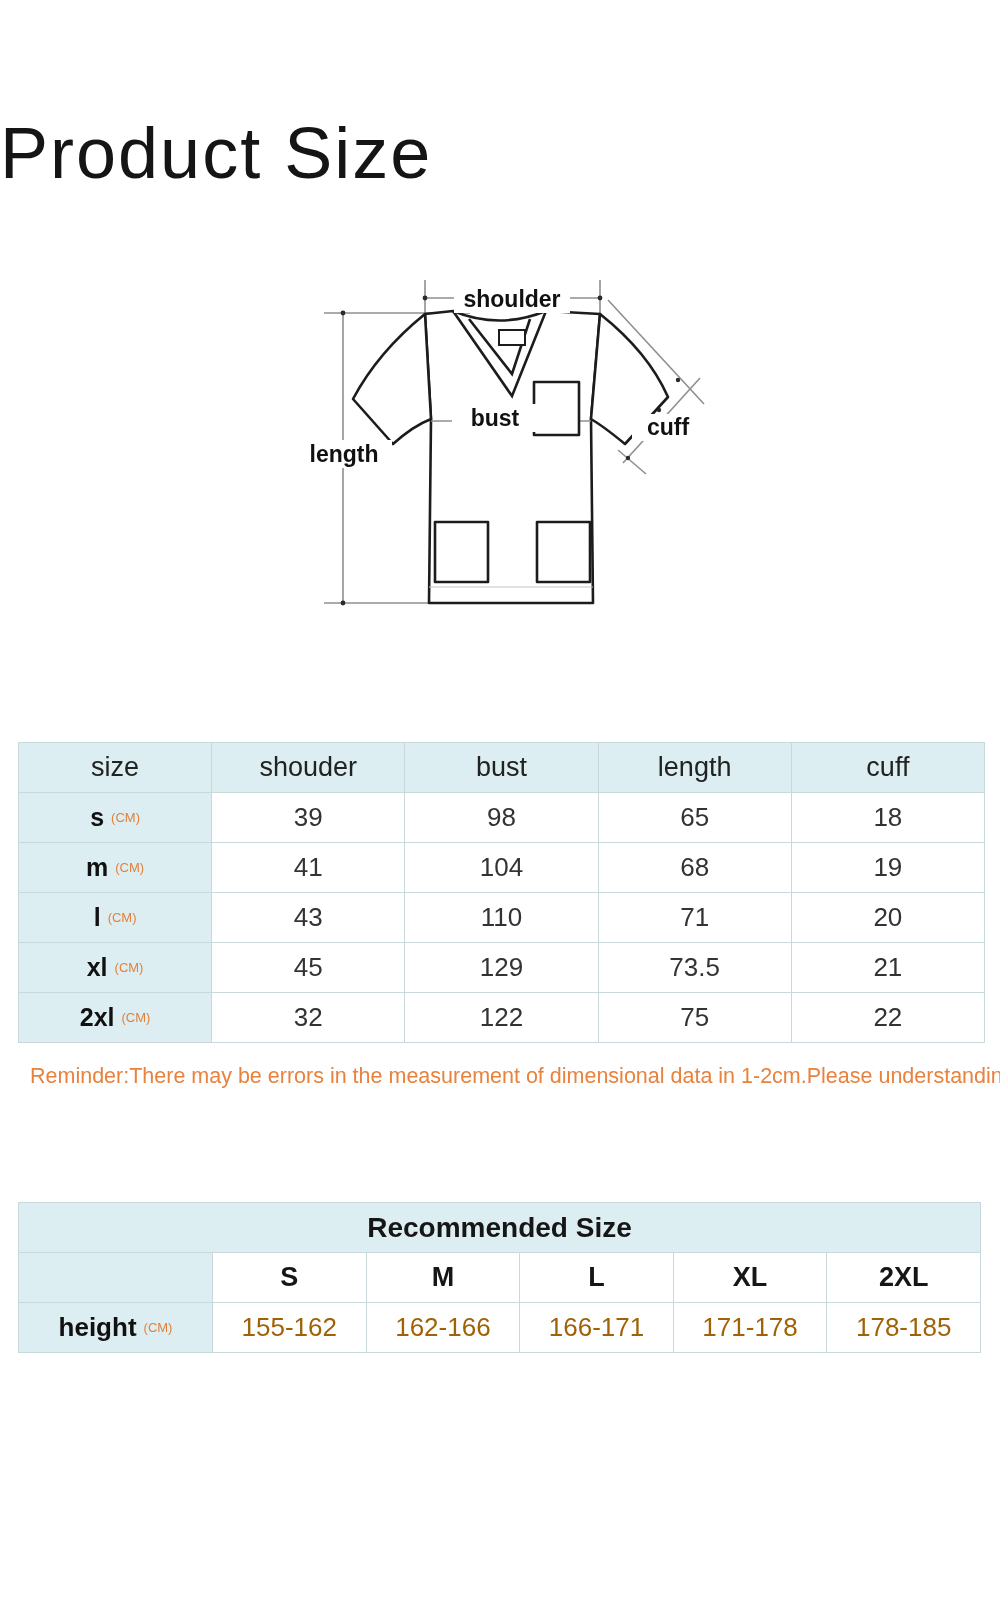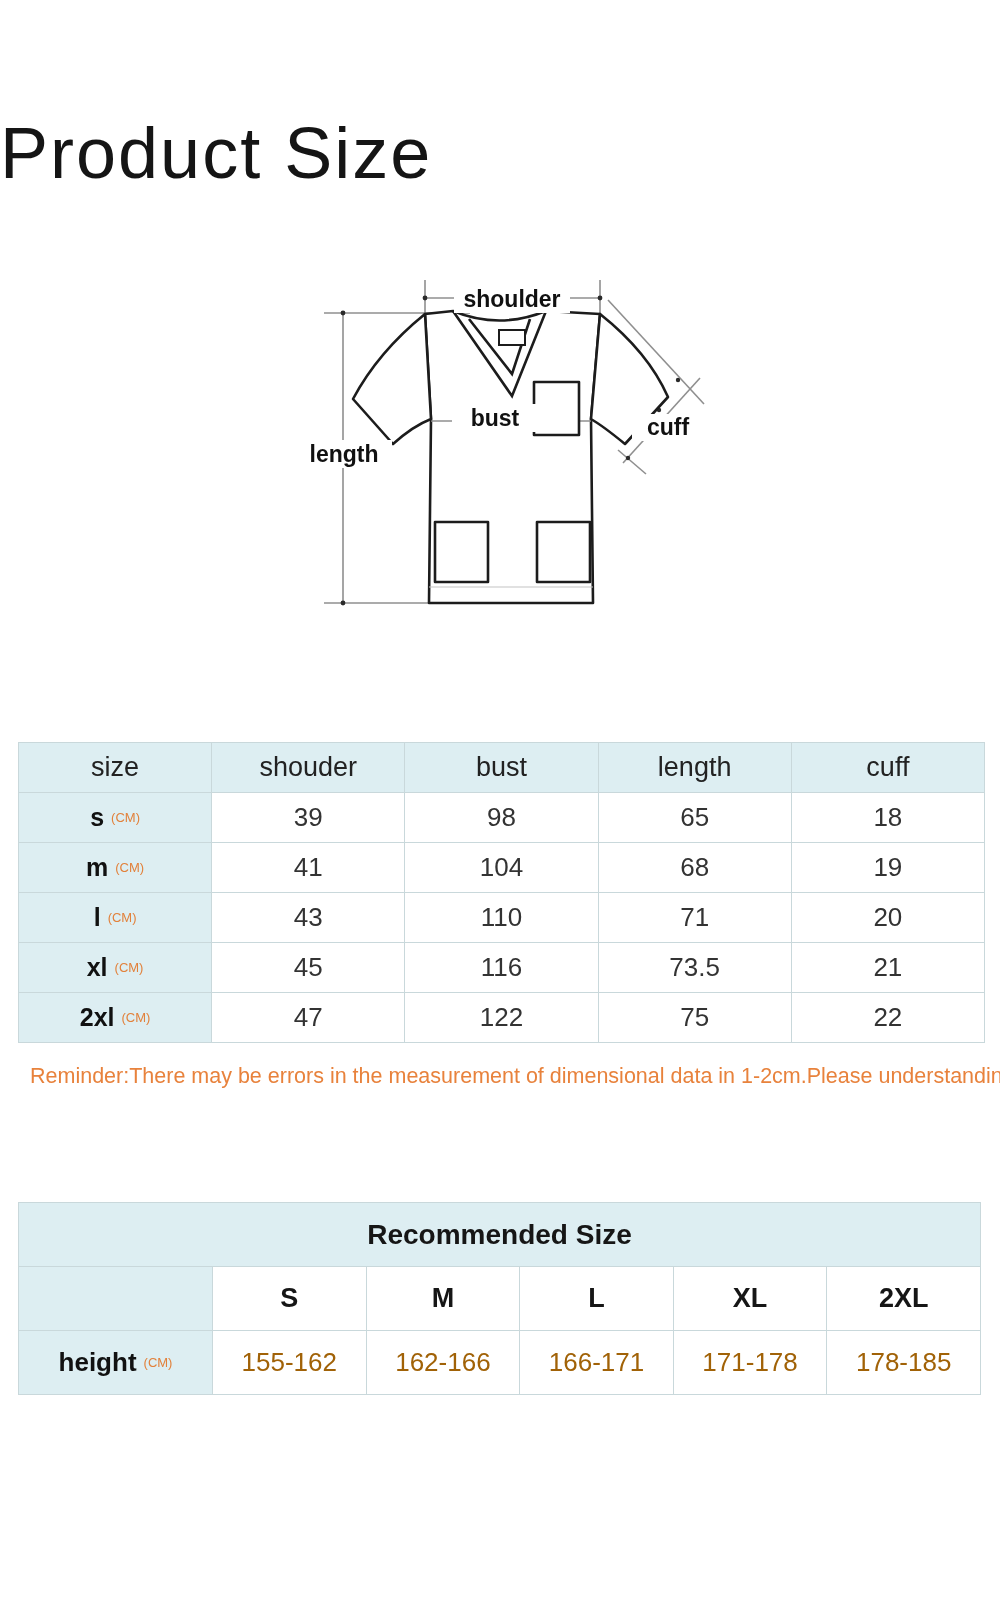--- a/index.html
+++ b/index.html
@@ -35,21 +35,21 @@
   .sz{font-weight:bold;color:#111;}
   .unit{color:#e2813b;font-size:13px;font-weight:400;margin-left:7px;}
   .headwrap{display:flex;align-items:center;justify-content:center;}
 
   .reminder{
     position:absolute;left:30px;top:1064px;width:960px;
     font-size:21.5px;color:#e8823c;white-space:nowrap;margin:0;
   }
 
   .rec-table{position:absolute;left:18px;top:1202px;width:962px;}
-  .rec-table tr{height:64px;padding-left:6px;}
+  .rec-table tr{height:50px;padding-left:6px;}
   .rec-title{font-size:28px;font-weight:bold;color:#161616;}
   .rec-col{font-size:27px;font-weight:bold;color:#161616;background:#ffffff;}
   .rec-rowhead{font-size:26px;}
   .rec-table td{font-size:26px;color:#a16207;background:#ffffff;}
 </style>
 </head>
 <body>
 
 <div class="page">
 
@@ -151,32 +151,32 @@
         <td>20</td>
       </tr>
       <tr>
         <th class="blue rowhead">
             <span class="headwrap">
               <span class="sz">xl</span>
               <span class="unit">(CM)</span>
             </span>
           </th>
         <td>45</td>
-        <td>116</td>
+        <td>129</td>
         <td>73.5</td>
         <td>21</td>
       </tr>
       <tr>
         <th class="blue rowhead">
             <span class="headwrap">
               <span class="sz">2xl</span>
               <span class="unit">(CM)</span>
             </span>
           </th>
-        <td>47</td>
+        <td>32</td>
         <td>122</td>
         <td>75</td>
         <td>22</td>
       </tr>
     </tbody>
   </table>
 
   <p class="reminder">Reminder:There may be errors in the measurement of dimensional data in 1-2cm.Please understanding</p>
 
   <table class="rec-table">

